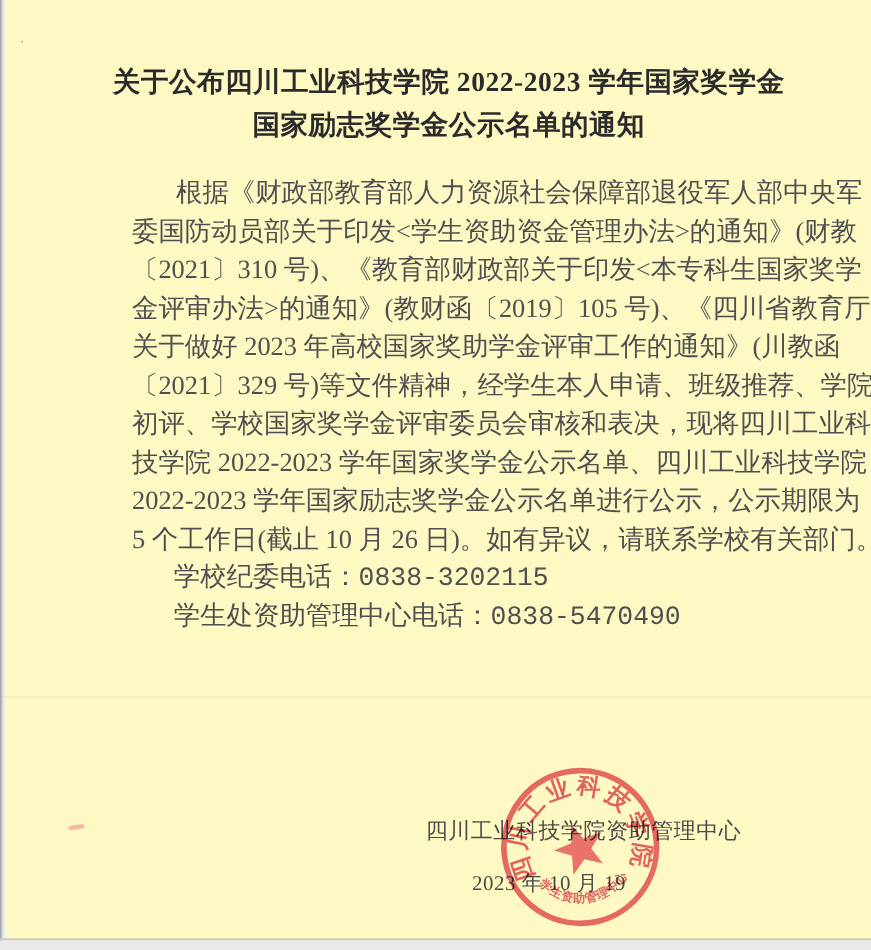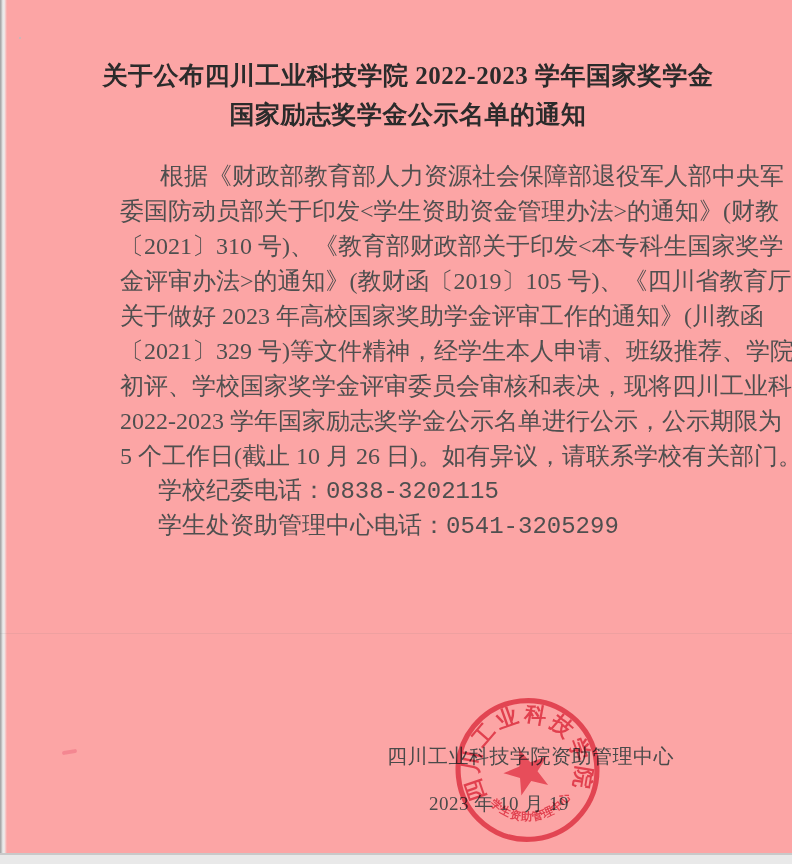--- a/index.html
+++ b/index.html
@@ -1,20 +1,20 @@
 <!DOCTYPE html>
 <html><head>
 <meta charset="utf-8">
 <style>
   html, body { margin: 0; padding: 0; background: #ffffff; }
   .page {
     position: relative;
     width: 792px;
     height: 864px;
-    background: #fca5a5;
+    background: #fef9c3;
     overflow: hidden;
     font-family: "Liberation Serif", "DejaVu Serif", serif;
   }
 
   
   .edge-left {
     position: absolute; left: 0; top: 0; width: 7px; height: 100%;
     background: linear-gradient(to right, #a9a9a9 0px, #a9a9a9 1px, #d9d9d9 2px, #efefef 4px, rgba(255,255,255,0) 7px);
   }
   .edge-bottom-line {
@@ -122,24 +122,25 @@
   </div>
 
   <div class="body-block">
     <div class="pline first">根据《财政部教育部人力资源社会保障部退役军人部中央军</div>
     <div class="pline">委国防动员部关于印发&lt;学生资助资金管理办法&gt;的通知》(财教</div>
     <div class="pline">〔2021〕310 号)、《教育部财政部关于印发&lt;本专科生国家奖学</div>
     <div class="pline">金评审办法&gt;的通知》(教财函〔2019〕105 号)、《四川省教育厅</div>
     <div class="pline">关于做好 2023 年高校国家奖助学金评审工作的通知》(川教函</div>
     <div class="pline">〔2021〕329 号)等文件精神，经学生本人申请、班级推荐、学院</div>
     <div class="pline">初评、学校国家奖学金评审委员会审核和表决，现将四川工业科</div>
+    <div class="pline">技学院 2022-2023 学年国家奖学金公示名单、四川工业科技学院</div>
     <div class="pline">2022-2023 学年国家励志奖学金公示名单进行公示，公示期限为</div>
     <div class="pline">5 个工作日(截止 10 月 26 日)。如有异议，请联系学校有关部门。</div>
     <div class="cline">学校纪委电话：0838-3202115</div>
-    <div class="cline">学生处资助管理中心电话：0541-3205299</div>
+    <div class="cline">学生处资助管理中心电话：0838-5470490</div>
   </div>
 
   <div class="signature">四川工业科技学院资助管理中心</div>
   <div class="sig-date">2023 年 10 月 19</div>
 
   <div class="seal">
     <svg viewBox="0 0 160 160" xmlns="http://www.w3.org/2000/svg">
       <defs>
         <path id="sealTopArc" d="M 36,108 A 52,52 0 1,1 124,108" fill="none"></path>
         <path id="sealBottomArc" d="M 36,111 A 54,54 0 0,0 124,111" fill="none"></path>

